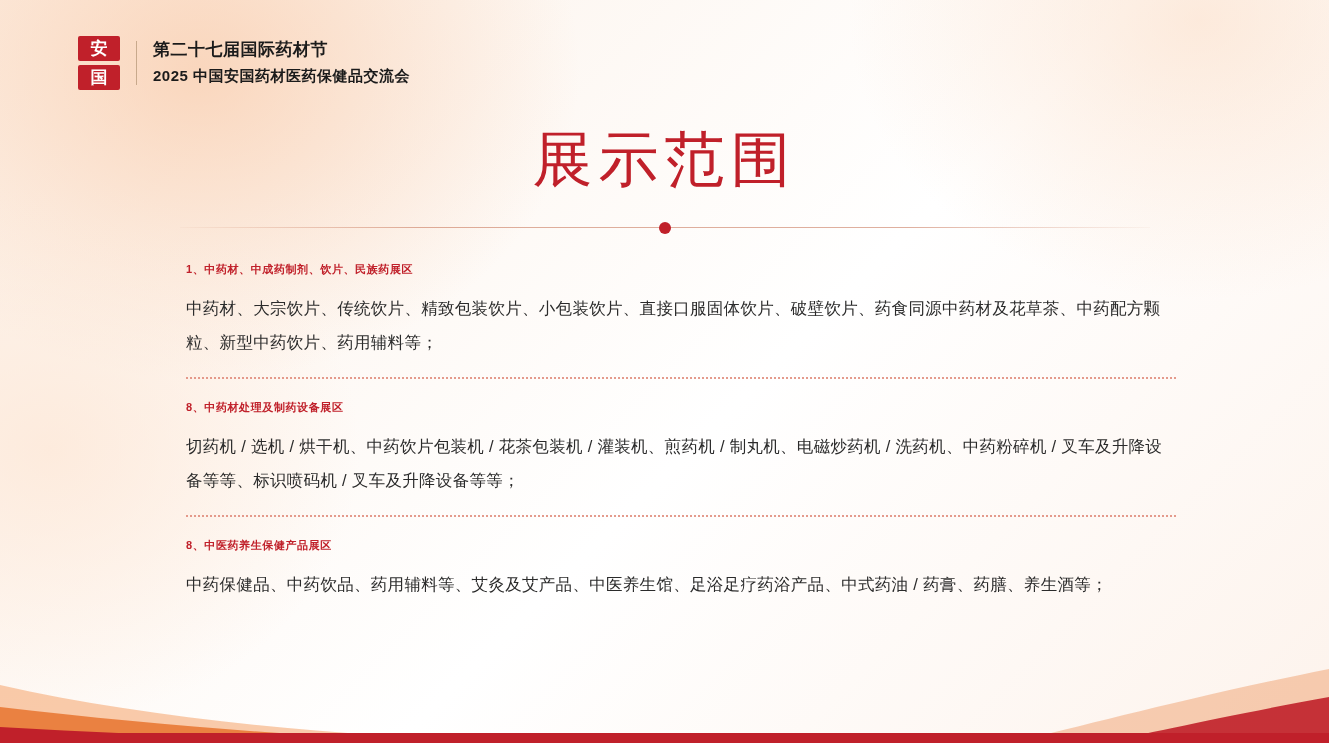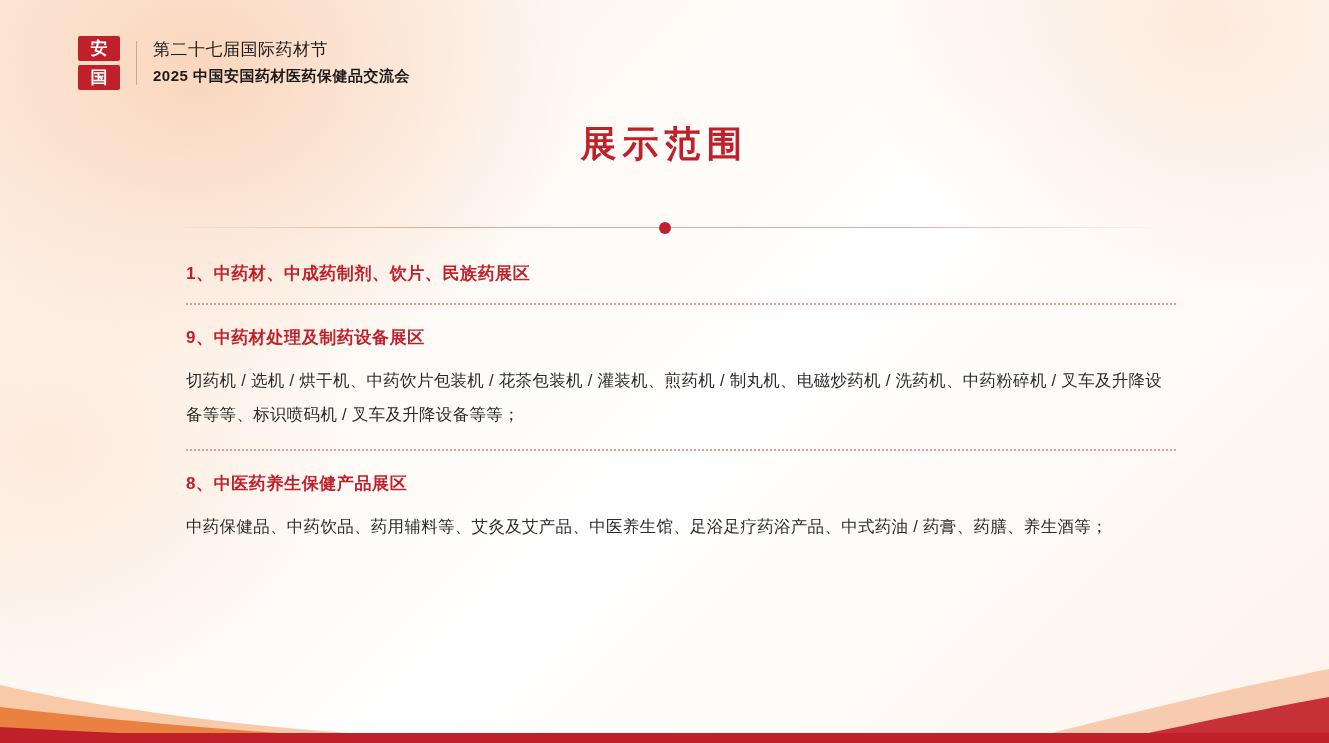--- a/index.html
+++ b/index.html
@@ -79,43 +79,43 @@
     background: #c8a98c;
     margin-right: 16px;
   }
   .logo-text {
     display: flex;
     flex-direction: column;
     justify-content: center;
   }
   .logo-line1 {
     font-size: 17px;
-    font-weight: 400;
+    font-weight: 700;
     color: #1b1b1b;
     letter-spacing: 0.5px;
     line-height: 26px;
   }
   .logo-line2 {
     font-size: 15px;
     font-weight: 700;
     color: #1b1b1b;
     letter-spacing: 0.5px;
     line-height: 26px;
   }
 
   
   .title {
     position: absolute;
     top: 120px;
     left: 0;
     width: 1329px;
     text-align: center;
     font-family: "DejaVu Serif", serif;
-    font-size: 36px;
-    font-weight: 700;
+    font-size: 60px;
+    font-weight: 400;
     color: #c0202a;
     letter-spacing: 6px;
   }
 
   .title-rule {
     position: absolute;
     top: 222px;
     left: 180px;
     width: 970px;
     height: 12px;
@@ -142,21 +142,21 @@
   .content {
     position: absolute;
     top: 262px;
     left: 186px;
     width: 990px;
   }
   .section {
     position: relative;
   }
   .section-title {
-    font-size: 17px;
+    font-size: 11px;
     font-weight: 700;
     color: #c0202a;
     letter-spacing: 0.6px;
     margin-bottom: 14px;
   }
   .section-body {
     font-size: 16.5px;
     color: #2b2b2b;
     line-height: 34px;
     letter-spacing: 0.3px;
@@ -212,26 +212,27 @@
 
   <div class="title-rule">
     <div class="line"></div>
     <div class="dot"></div>
   </div>
 
   <div class="content">
 
     <div class="section">
       <div class="section-title">1、中药材、中成药制剂、饮片、民族药展区</div>
+      <div class="section-body">中药材、大宗饮片、传统饮片、精致包装饮片、小包装饮片、直接口服固体饮片、破壁饮片、药食同源中药材及花草茶、中药配方颗粒、新型中药饮片、药用辅料等；</div>
     </div>
 
     <div class="dotted-sep"></div>
 
     <div class="section">
-      <div class="section-title">9、中药材处理及制药设备展区</div>
+      <div class="section-title">8、中药材处理及制药设备展区</div>
       <div class="section-body">切药机 / 选机 / 烘干机、中药饮片包装机 / 花茶包装机 / 灌装机、煎药机 / 制丸机、电磁炒药机 / 洗药机、中药粉碎机 / 叉车及升降设备等等、标识喷码机 / 叉车及升降设备等等；</div>
     </div>
 
     <div class="dotted-sep"></div>
 
     <div class="section">
       <div class="section-title">8、中医药养生保健产品展区</div>
       <div class="section-body">中药保健品、中药饮品、药用辅料等、艾灸及艾产品、中医养生馆、足浴足疗药浴产品、中式药油 / 药膏、药膳、养生酒等；</div>
     </div>
 

